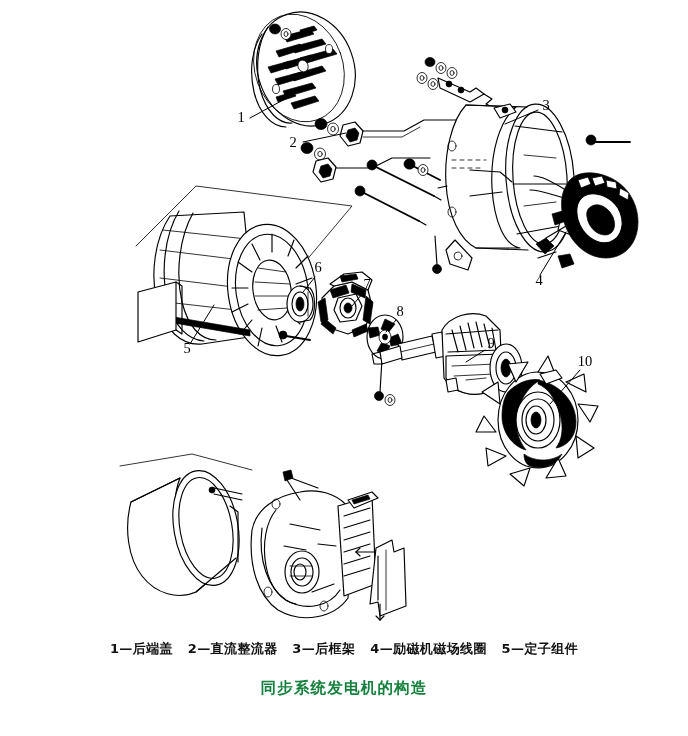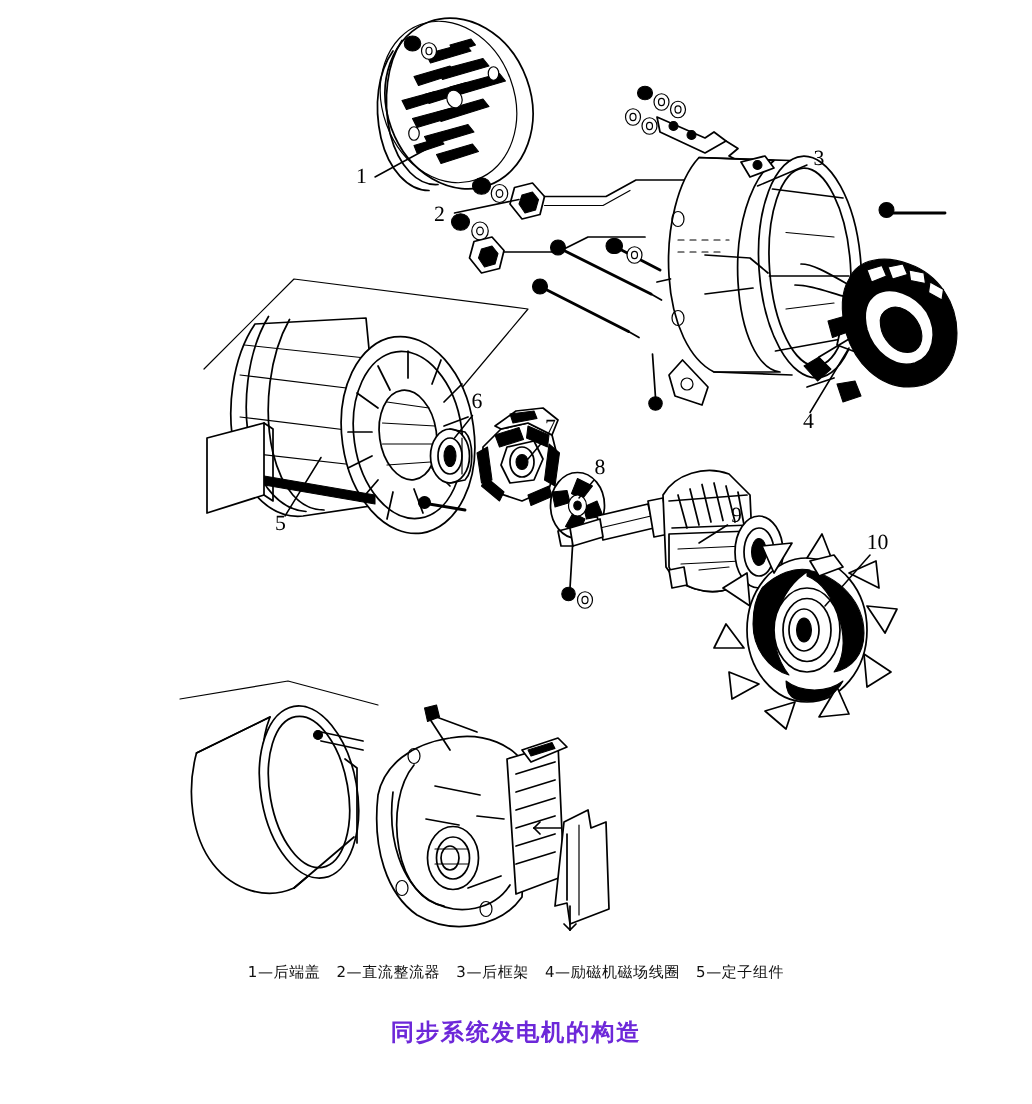--- a/index.html
+++ b/index.html
@@ -31,35 +31,35 @@
   }
   .caption-block {
     position: absolute;
     left: 0;
     top: 636px;
     width: 688px;
     text-align: center;
   }
   .caption-line {
     font-family: "DejaVu Sans", "Liberation Sans", sans-serif;
-    font-size: 10px;
-    font-weight: 400;
+    font-size: 13px;
+    font-weight: 700;
     letter-spacing: 0.4px;
     line-height: 26px;
     white-space: pre;
     color: #111;
   }
   .caption-title {
     font-family: "DejaVu Sans", "Liberation Sans", sans-serif;
     font-size: 15.5px;
     font-weight: 700;
     letter-spacing: 1.2px;
     line-height: 26px;
     margin-top: 13px;
-    color: #6d28d9;
+    color: #15803d;
   }
   
   .ln   { fill: none; stroke: #000; stroke-width: 1.15; stroke-linecap: round; stroke-linejoin: round; }
   .ln-t { fill: none; stroke: #000; stroke-width: 0.8;  stroke-linecap: round; stroke-linejoin: round; }
   .ln-h { fill: none; stroke: #000; stroke-width: 1.9;  stroke-linecap: round; stroke-linejoin: round; }
   .fillw { fill: #ffffff; stroke: #000; stroke-width: 1.15; stroke-linejoin: round; }
   .fillw-t { fill: #ffffff; stroke: #000; stroke-width: 0.8; stroke-linejoin: round; }
   .fillk { fill: #000000; stroke: #000; stroke-width: 0.7; stroke-linejoin: round; }
   .leader { fill: none; stroke: #000; stroke-width: 1.0; stroke-linecap: round; }
   .numlbl {

